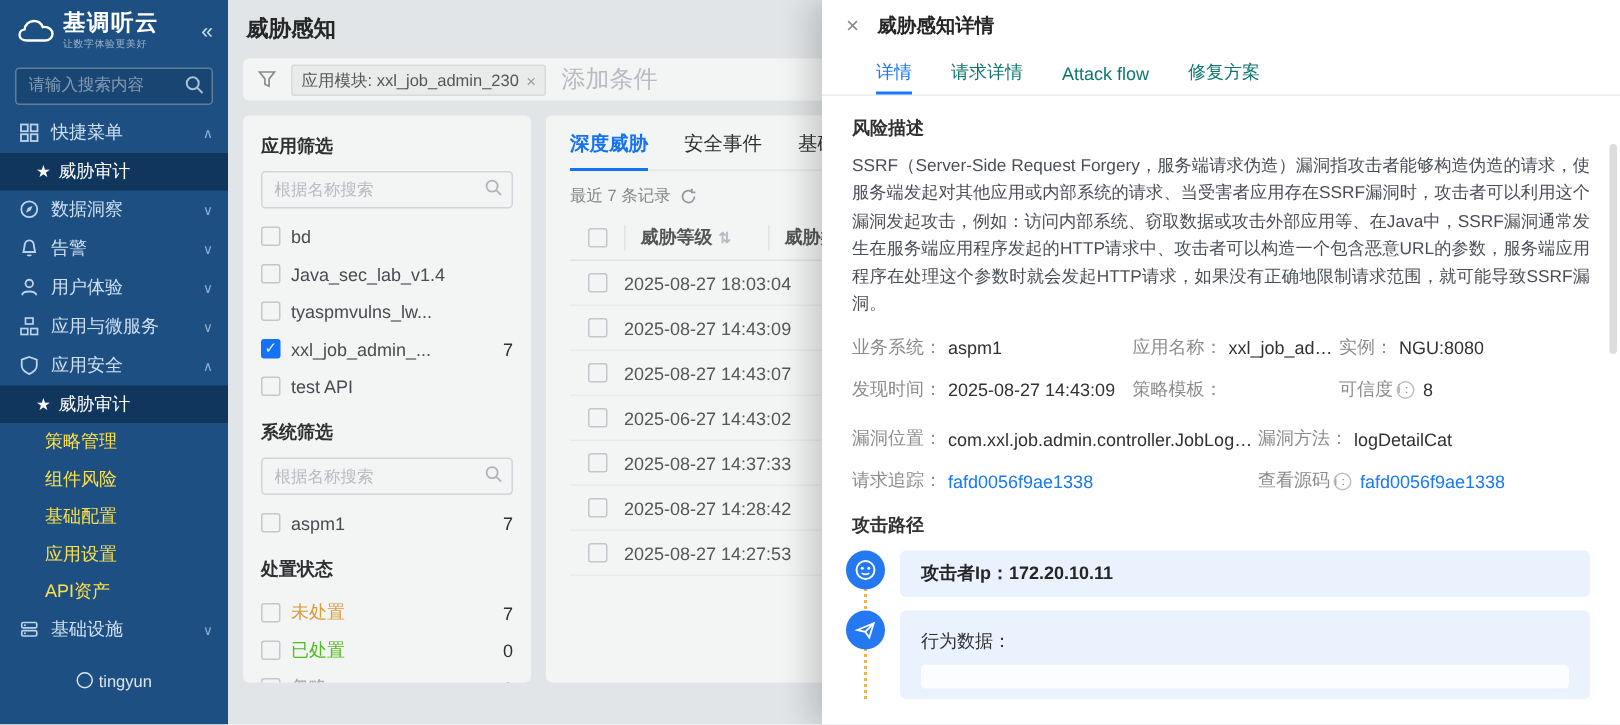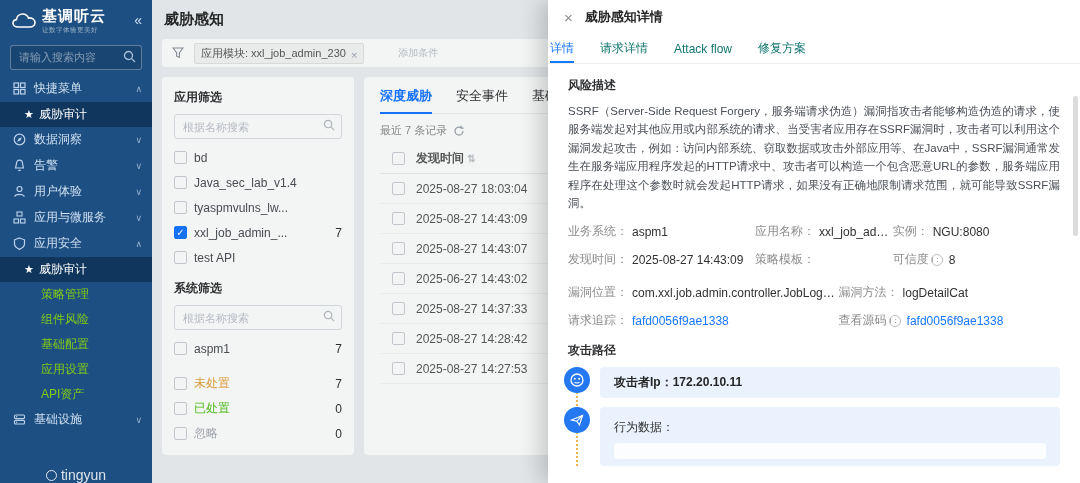--- a/index.html
+++ b/index.html
@@ -16,34 +16,34 @@
   .logo-tagline { font-size:6.5px; color:rgba(255,255,255,0.55); margin-top:1px; letter-spacing:.5px;}
   .collapse { margin-left:auto; color:#cfe0f2; font-size:14px; cursor:pointer; }
   .side-search { margin:8px 10px 6px; position:relative; }
   .side-search input { width:100%; height:25px; background:rgba(0,0,0,0.12); border:1px solid rgba(255,255,255,0.3); border-radius:3px; color:#dce9f7; font-size:11px; padding:0 22px 0 8px; outline:none; }
   .side-search input::placeholder { color:rgba(255,255,255,0.45); }
   .side-search .mag { position:absolute; right:6px; top:5px; opacity:.8; }
   .menu { flex:1; overflow:hidden; }
   .m-item { height:26px; display:flex; align-items:center; padding:0 10px 0 12px; font-size:12px; color:#cfe0f2; cursor:pointer; white-space:nowrap; }
   .m-item .mi { width:15px; margin-right:7px; display:flex; align-items:center; justify-content:center; flex-shrink:0; }
   .m-item .chev { margin-left:auto; font-size:9px; opacity:.65; }
-  .m-sub { height:25px; display:flex; align-items:center; padding-left:41px; font-size:12px; color:#84cc16; cursor:pointer; }
+  .m-sub { height:25px; display:flex; align-items:center; padding-left:30px; font-size:12px; color:#fde047; cursor:pointer; }
   .m-sub.star { padding-left:24px; }
   .m-sub .star-g { color:#fff; margin-right:5px; font-size:11px; }
   .m-sub.active { background:#10365d; color:#fff; }
-  .side-footer { padding:8px 0 0; text-align:center; color:rgba(255,255,255,0.85); font-size:14px; }
+  .side-footer { padding:8px 0 22px; text-align:center; color:rgba(255,255,255,0.85); font-size:11px; }
   .side-footer .ring { display:inline-block; width:11px; height:11px; border:1.5px solid rgba(255,255,255,0.85); border-radius:50%; vertical-align:-1px; margin-right:4px; }
 
   
   .main { flex:1; position:relative; padding:8px 0 10px 10px; min-width:0; }
   .page-title { font-size:15px; font-weight:bold; color:#262626; margin:2px 0 10px 2px; }
   .filter-bar { background:#fff; border-radius:4px; height:28px; display:flex; align-items:center; padding:0 10px; gap:10px; margin-right:10px; }
   .f-tag { background:#f5f5f5; border:1px solid #e3e3e3; border-radius:2px; padding:2px 6px; font-size:11px; color:#595959; display:flex; align-items:flex-end; gap:5px; }
   .f-tag .x { color:#9aa4b0; cursor:pointer; font-size:11px; }
-  .add-cond { color:#c0c4cc; font-size:10px; cursor:pointer;margin-left:24px; }
+  .add-cond { color:#c0c4cc; font-size:16px; cursor:pointer; }
   .cols { display:flex; gap:10px; margin-top:10px; height:378px; }
   .filter-panel { width:192px; flex-shrink:0; background:#fff; border-radius:4px; padding:12px 12px; overflow:hidden; }
   .fp-title { font-size:12px; font-weight:bold; color:#303133; margin-bottom:8px; }
   .fp-search { position:relative; margin-bottom:6px; }
   .fp-search input { width:100%; height:25px; border:1px solid #dcdfe6; border-radius:3px; font-size:11px; padding:0 24px 0 8px; color:#606266; outline:none; }
   .fp-search input::placeholder { color:#c0c4cc; }
   .fp-search .mag { position:absolute; right:7px; top:5px; }
   .chk-row { height:25px; display:flex; align-items:center; gap:7px; font-size:12px; color:#4c4f55; cursor:pointer; }
   .chk { width:13px; height:13px; border:1px solid #cdd0d6; border-radius:2px; background:#fff; flex-shrink:0; }
   .chk.on { background:#1677ff; border-color:#1677ff; color:#fff; font-size:10px; line-height:12px; text-align:center; }
@@ -72,21 +72,21 @@
   .lv-low { color:#1890ff; }
   .lv-severe { color:#fa541c; }
 
   .mask { position:absolute; left:152px; top:0; width:396px; height:483px; background:rgba(20,30,45,0.05); z-index:2; pointer-events:none; }
 
   
   .drawer { position:absolute; right:0; top:0; width:532px; height:483px; background:#fff; z-index:3; box-shadow:-8px 0 20px rgba(0,0,0,0.18); overflow:hidden; }
   .dw-head { height:34px; display:flex; align-items:center; padding:0 16px; gap:12px; }
   .dw-close { color:#8c8c8c; font-size:15px; cursor:pointer; }
   .dw-title { font-size:13px; font-weight:bold; color:#262626; }
-  .dw-tabs { display:flex; gap:26px; padding:0 2px; border-bottom:1px solid #ededed; height:30px; align-items:center; }
+  .dw-tabs { display:flex; gap:26px; padding:0 36px; border-bottom:1px solid #ededed; height:30px; align-items:center; }
   .dw-tab { font-size:12px; color:#0f766e; cursor:pointer; position:relative; height:100%; display:flex; align-items:center; }
   .dw-tab.active { color:#1677ff; }
   .dw-tab.active::after { content:""; position:absolute; left:0; right:0; bottom:0; height:2px; background:#1677ff; }
   .sec-title { font-size:12px; font-weight:bold; color:#303133; margin:13px 20px 8px; }
   .desc { margin:0 20px; font-size:11.5px; color:#4a4f57; line-height:1.6; text-align:justify; }
   .f-row { display:flex; padding:0 20px; margin-top:11px; font-size:12px; align-items:center; }
   .fld { display:flex; align-items:center; min-width:0; }
   .fld .lb { color:#8c8c8c; flex-shrink:0; }
   .fld .vl { color:#303133; margin-left:4px; white-space:nowrap; overflow:hidden; text-overflow:ellipsis; }
   .fld .vl.link { color:#1677ff; cursor:pointer; }
@@ -308,20 +308,21 @@
               </svg>
             </span>
         </div>
         <div class="chk-row">
           <span class="chk"></span>
           <span class="chk-name">aspm1</span>
           <span class="chk-count">7</span>
         </div>
 
         <div class="fp-gap"></div>
+        <div class="fp-title">处置状态</div>
         <div class="chk-row">
           <span class="chk"></span>
           <span class="chk-name status-unhandled">未处置</span>
           <span class="chk-count">7</span>
         </div>
         <div class="chk-row">
           <span class="chk"></span>
           <span class="chk-name status-handled">已处置</span>
           <span class="chk-count">0</span>
         </div>
@@ -346,21 +347,20 @@
             <svg width="12" height="12" viewBox="0 0 12 12">
                 <path d="M10 6 A4 4 0 1 1 8.2 2.7" fill="none" stroke="#9aa0a8" stroke-width="1.2"></path>
                 <path d="M8.2 0.8 L8.2 3.2 L10.6 3.2" fill="none" stroke="#9aa0a8" stroke-width="1.2"></path>
               </svg>
           </span>
         </div>
         <div class="thead">
           <span class="c-check">
               <span class="chk"></span>
             </span>
-          <span class="c-time"><span>发现时间</span> <span class="sort">⇅</span></span>
           <span class="c-level">
               <span>威胁等级</span> 
               <span class="sort">⇅</span>
             </span>
           <span class="c-type">威胁类型</span>
         </div>
 
         <div class="trow">
           <span class="c-check">
               <span class="chk"></span>

